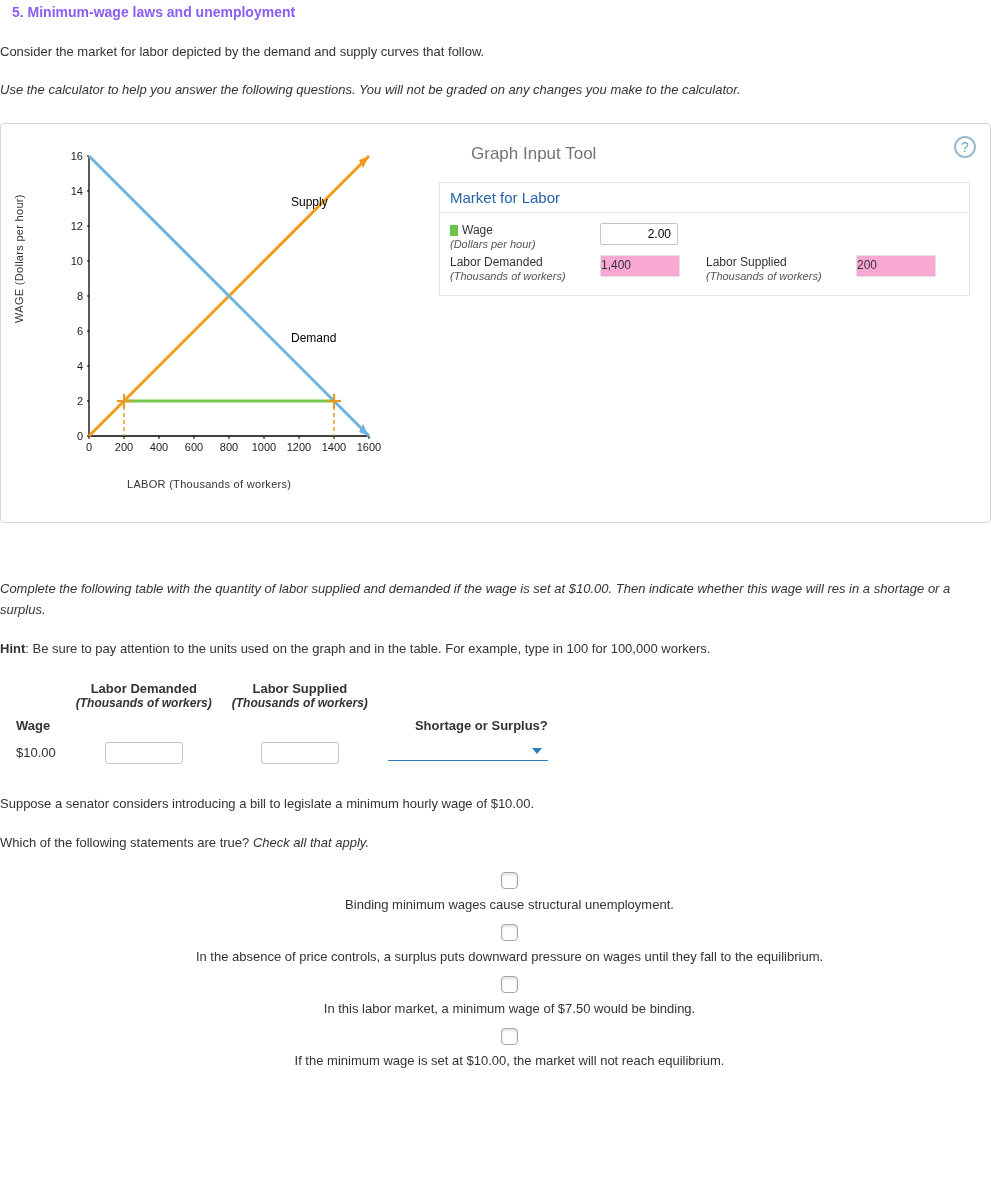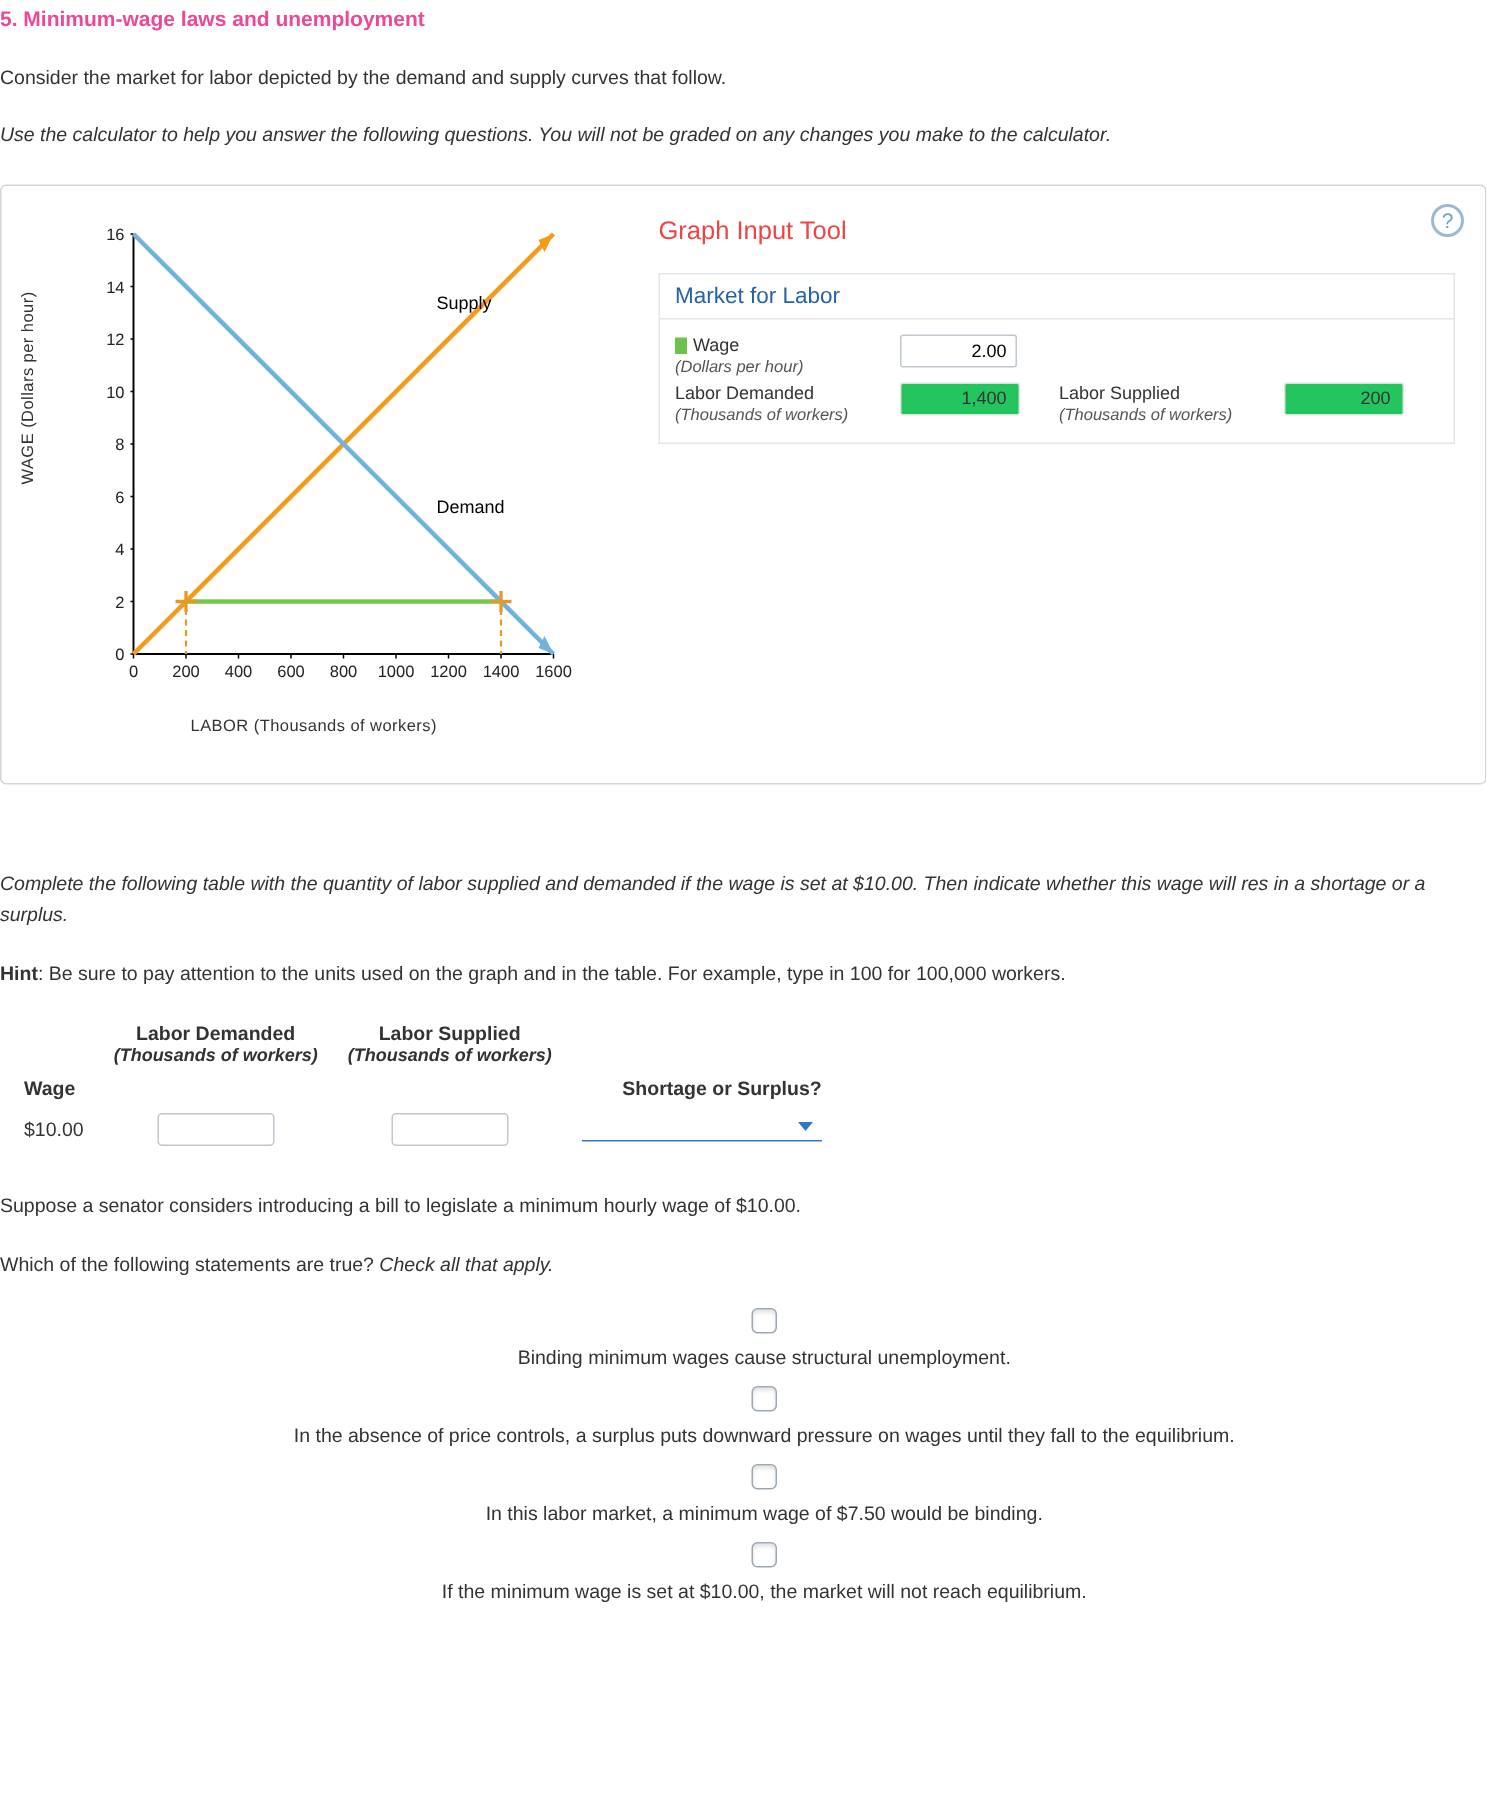--- a/index.html
+++ b/index.html
@@ -1,36 +1,36 @@
 <!DOCTYPE html>
 <html><head>
   <meta charset="utf-8">
   <style>
     * { box-sizing: border-box; margin: 0; padding: 0; }
     body { font-family: Verdana, Arial, sans-serif; font-size: 13px; color: #333; width: 991px; background: #fff; }
-    .heading { color: #ec4899; font-weight: bold; font-size: 14px; padding: 4px 0 14px 0; }
+    .heading { color: #8b5cf6; font-weight: bold; font-size: 14px; padding: 4px 0 14px 12px; }
     .intro p { margin: 8px 0 18px 0; line-height: 1.5; }
     .card { border: 1px solid #d0d6dc; border-radius: 4px; margin: 24px 0 56px 0; padding: 14px; position: relative; display: flex; gap: 24px; }
     .chart-area { width: 400px; height: 370px; position: relative; }
     .yaxis-label { position: absolute; left: -2px; top: 185px; transform: rotate(-90deg); transform-origin: left top; font-size: 11px; white-space: nowrap; letter-spacing: 0.3px; }
     .xaxis-label { position: absolute; left: 112px; top: 340px; font-size: 11px; letter-spacing: 0.3px; }
     svg.chart { position: absolute; left: 44px; top: 8px; }
     .tick-label { font-size: 11px; fill: #222; font-family: Verdana, Arial, sans-serif; }
     .curve-label { font-size: 12px; fill: #000; font-family: Verdana, Arial, sans-serif; }
     .panel { flex: 1; padding: 6px 6px 6px 0; }
-    .panel-title { color: #ef4444; font-size: 17px; font-weight: 400; margin-bottom: 18px; }
+    .panel-title { color: #737373; font-size: 17px; font-weight: 400; margin-bottom: 18px; margin-left: 32px; }
     .panel-sub { color: #2563a6; font-size: 15px; font-weight: 400; border: 1px solid #e0e6ea; border-bottom: none; padding: 6px 10px; }
     .panel-box { border: 1px solid #e0e6ea; padding: 8px 10px 10px 10px; }
     .row { display: flex; align-items: flex-start; gap: 0; margin: 2px 0; }
     .lbl { width: 150px; font-size: 12px; }
     .lbl .sub { font-style: italic; color: #555; font-size: 11px; }
     .sq { display: inline-block; width: 8px; height: 11px; background: #6cc24a; margin-right: 4px; vertical-align: middle; }
     .val { width: 80px; }
     .val input { width: 78px; height: 22px; border: 1px solid #bfc8d0; border-radius: 2px; text-align: right; padding: 0 6px; font-size: 12px; font-family: inherit; }
-    .val-ro { width: 80px; height: 22px; background: #22c55e; border: 1px solid #e0e0e0; border-radius: 2px; text-align: right; padding: 2px 8px 0 0; font-size: 12px; color: #333; }
+    .val-ro { width: 80px; height: 22px; background: #f9a8d4; border: 1px solid #e0e0e0; border-radius: 2px; padding: 2px 8px 0 0; font-size: 12px; color: #333; }
     .help { position: absolute; top: 12px; right: 14px; width: 22px; height: 22px; border: 2px solid #9bb9cf; border-radius: 50%; color: #6fa3c7; text-align: center; line-height: 18px; font-size: 14px; cursor: pointer; }
     .q-text { font-style: italic; line-height: 1.6; margin: 6px 0 18px 0; }
     .q-text-n { line-height: 1.6; margin: 6px 0 18px 0; }
     table.ans { border-collapse: collapse; margin: 4px 0 26px 6px; }
     table.ans th, table.ans td { padding: 4px 10px; font-size: 13px; text-align: center; }
     table.ans th { font-weight: bold; }
     table.ans th .sub { font-style: italic; font-weight: bold; display: block; font-size: 12px; }
     .txtbox { width: 78px; height: 22px; border: 1px solid #bfc8d0; border-radius: 3px; font-size: 12px; padding: 0 4px; text-align: center; font-family: inherit; }
     .dd { display: inline-block; border-bottom: 1px solid #2f7bbf; width: 160px; height: 20px; position: relative; cursor: pointer; }
     .dd::after { content: ""; position: absolute; right: 6px; top: 7px; border-left: 5px solid transparent; border-right: 5px solid transparent; border-top: 6px solid #2f7bbf; }

